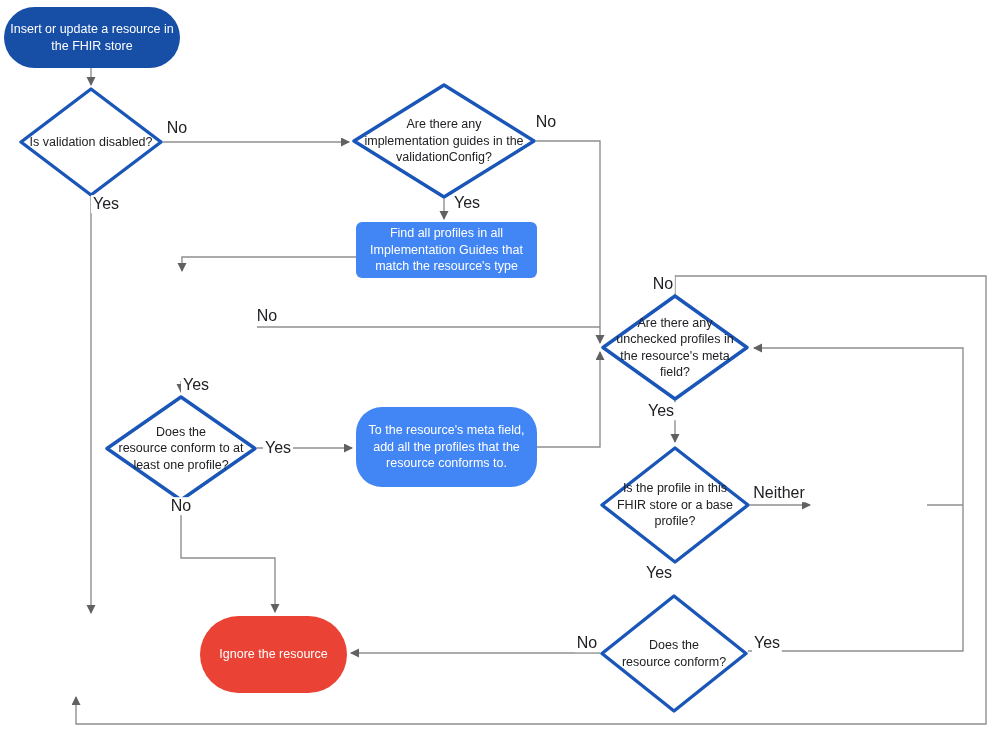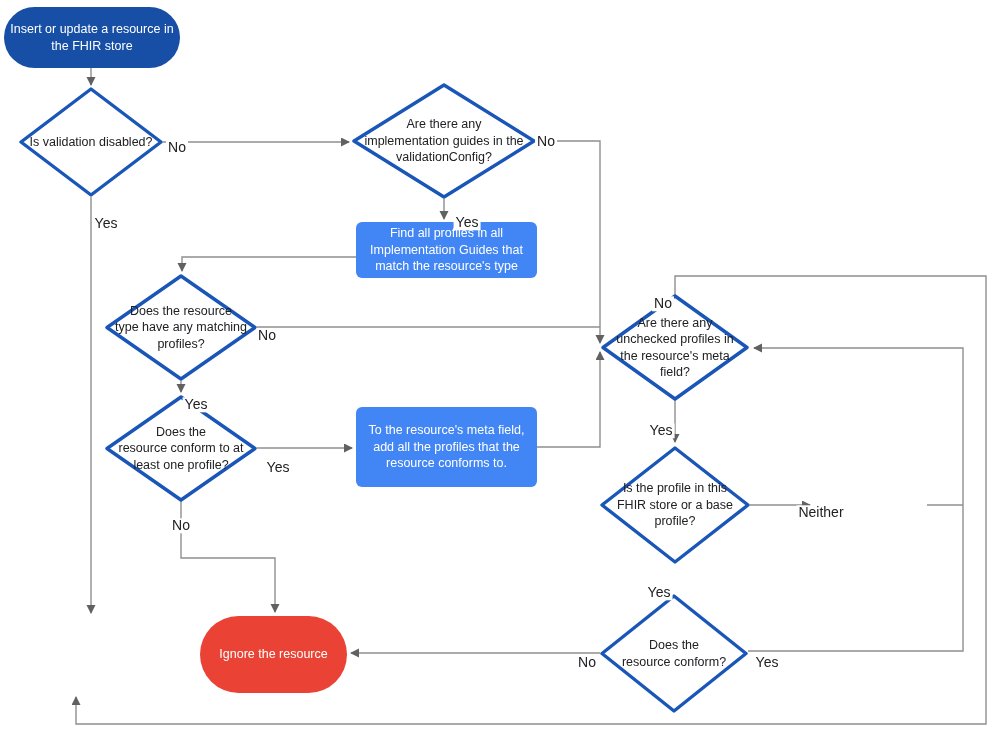--- a/index.html
+++ b/index.html
@@ -52,25 +52,24 @@
     fill: #ffffff;
     stroke: var(--diamond-border, #1a56b7);
     stroke-width: 3.4;
     stroke-linejoin: round;
   }
   .edge-label {
     position: absolute;
     transform: translate(-50%, -50%);
     background: #ffffff;
     padding: 0 2px;
-    font-size: 14px;
+    font-size: 16px;
     color: var(--text-dark, #202124);
     line-height: 1.1;
     white-space: nowrap;
-    margin-top: 20px;
   }
 </style>
 </head>
 <body>
 
 <div class="canvas">
 
   <svg class="edge-layer" width="994" height="731" viewBox="0 0 994 731">
     <defs>
       <marker id="arrow" markerUnits="userSpaceOnUse" markerWidth="10" markerHeight="10" refX="8" refY="4.5" orient="auto">
@@ -116,39 +115,31 @@
 implementation guides in the
 validationConfig?</div>
   </div>
 
   <div class="node process" style="left:356px; top:222px; width:181px; height:56px;">
     <div class="label">Find all profiles in all
 Implementation Guides that
 match the resource's type</div>
   </div>
 
-  <div class="node diamond" style="left:105px; top:274px; width:152px; height:107px;">
-    <svg width="152" height="107" viewBox="0 0 152 107">
-        <polygon points="76,2 150,53.5 76,105 2,53.5"></polygon>
-      </svg>
-    <div class="label">Does the resource
-type have any matching
-profiles?</div>
-  </div>
 
   <div class="node diamond" style="left:105px; top:395px; width:152px; height:107px;">
     <svg width="152" height="107" viewBox="0 0 152 107">
         <polygon points="76,2 150,53.5 76,105 2,53.5"></polygon>
       </svg>
     <div class="label">Does the
 resource conform to at
 least one profile?</div>
   </div>
 
-  <div class="node process" style="left:356px; top:407px; width:181px; height:80px;">
+  <div class="node process" style="left:356px; top:407px; width:181px; height:80px;border-radius:26px;">
     <div class="label">To the resource's meta field,
 add all the profiles that the
 resource conforms to.</div>
   </div>
 
   <div class="node diamond" style="left:601px; top:294px; width:148px; height:107px;">
     <svg width="148" height="107" viewBox="0 0 148 107">
         <polygon points="74,2 146,53.5 74,105 2,53.5"></polygon>
       </svg>
     <div class="label">Are there any
@@ -183,18 +174,18 @@
   <div class="edge-label" style="left:177px; top:128px;">No</div>
   <div class="edge-label" style="left:106px; top:204px;">Yes</div>
   <div class="edge-label" style="left:546px; top:122px;">No</div>
   <div class="edge-label" style="left:467px; top:203px;">Yes</div>
   <div class="edge-label" style="left:267px; top:316px;">No</div>
   <div class="edge-label" style="left:196px; top:385px;">Yes</div>
   <div class="edge-label" style="left:278px; top:448px;">Yes</div>
   <div class="edge-label" style="left:181px; top:506px;">No</div>
   <div class="edge-label" style="left:663px; top:284px;">No</div>
   <div class="edge-label" style="left:661px; top:411px;">Yes</div>
-  <div class="edge-label" style="left:821px; top:493px;">Neither</div>
+  <div class="edge-label" style="left:779px; top:493px;">Neither</div>
   <div class="edge-label" style="left:659px; top:573px;">Yes</div>
   <div class="edge-label" style="left:587px; top:643px;">No</div>
   <div class="edge-label" style="left:767px; top:643px;">Yes</div>
 
 </div>
 
 </body></html>

